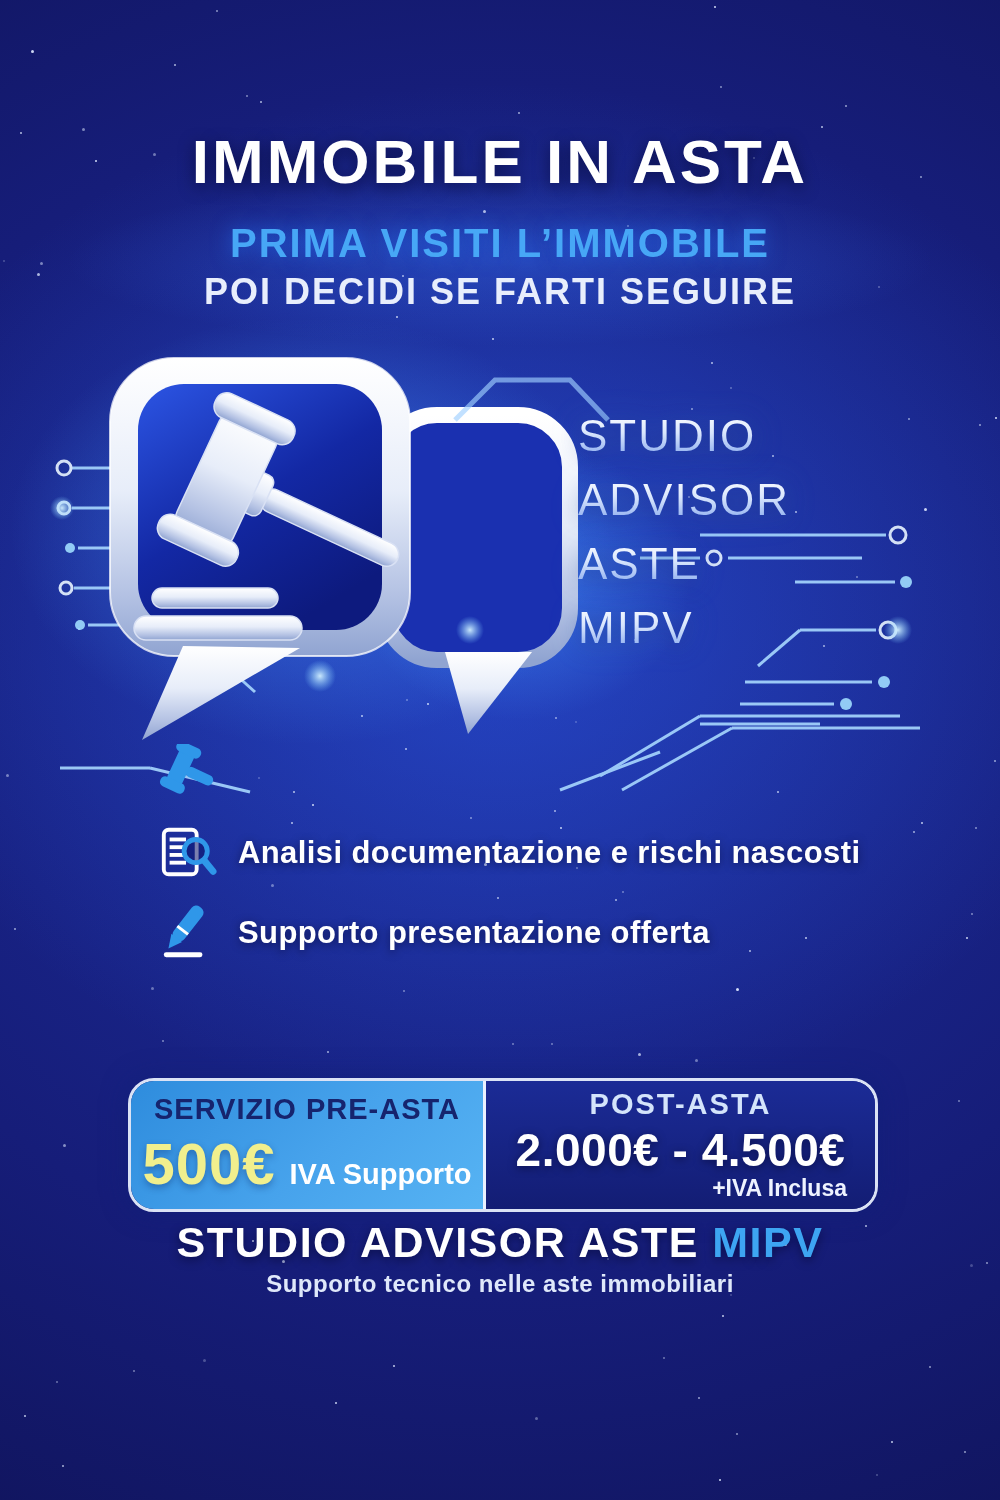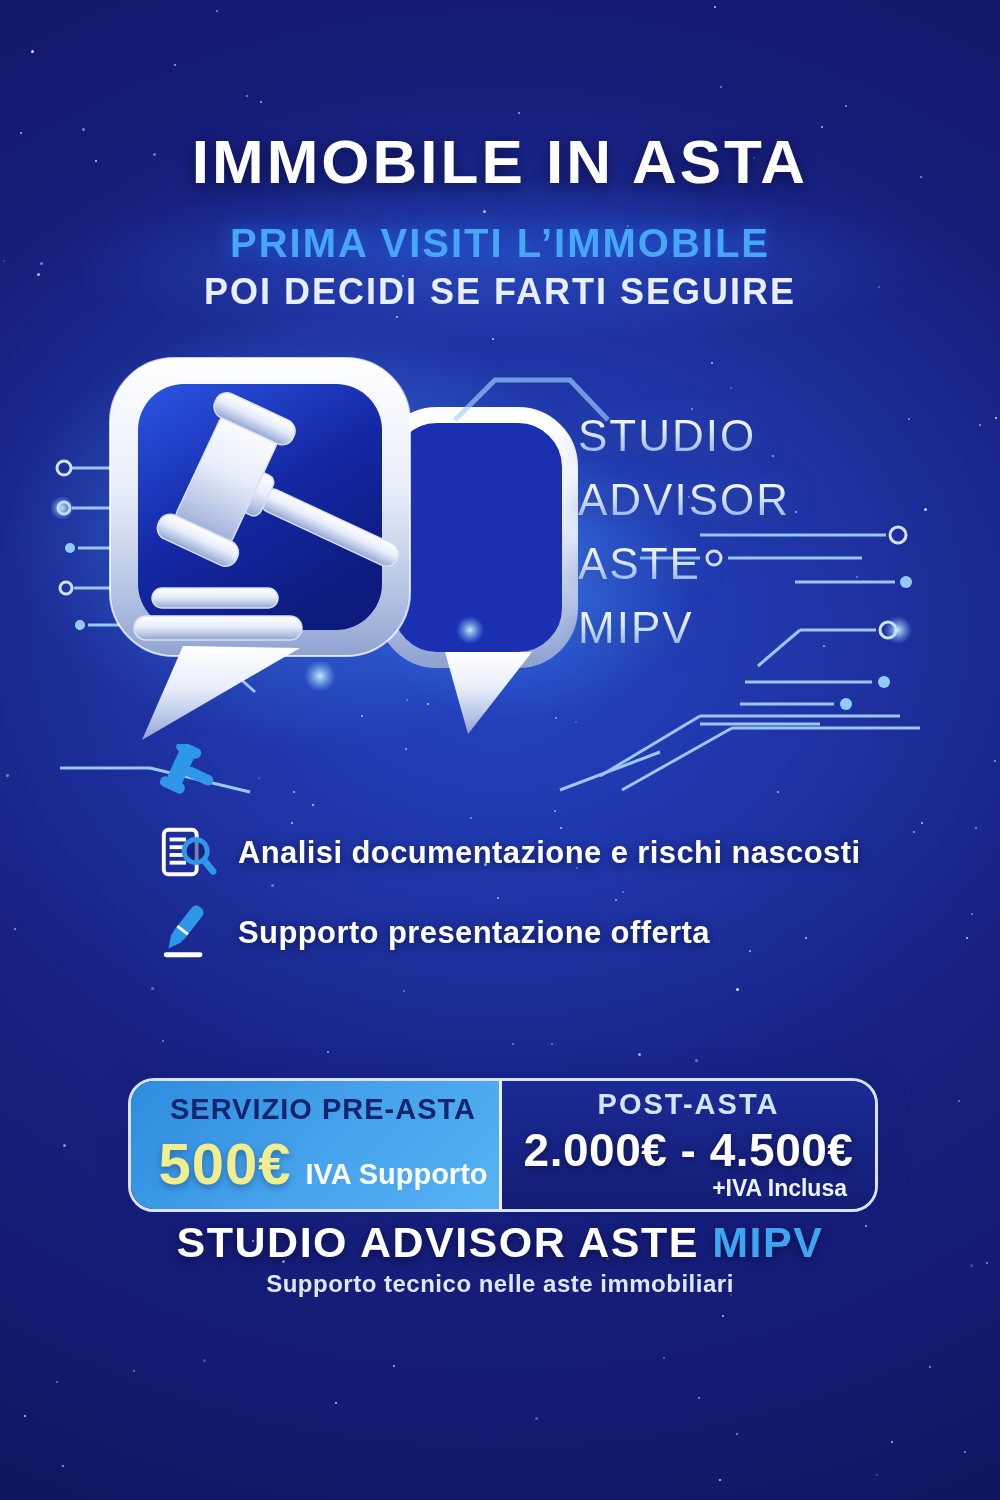--- a/index.html
+++ b/index.html
@@ -31,21 +31,21 @@
   .svc-row{display:flex;align-items:center;height:58px;margin-bottom:22px;}
   .svc-icon{flex:0 0 62px;width:62px;height:58px;margin-right:20px;display:flex;
             align-items:center;justify-content:center;}
   .svc-label{font-size:31px;font-weight:700;color:#ffffff;letter-spacing:.4px;
              text-shadow:0 2px 8px rgba(0,0,30,.5);white-space:nowrap;}
   .pricing{position:absolute;left:128px;top:1078px;width:744px;height:128px;z-index:2;
            border:3px solid rgba(236,243,255,.92);border-radius:26px;display:flex;
            overflow:hidden;box-shadow:0 0 26px rgba(15,30,120,.65);}
   .pre{flex:0 0 352px;background:linear-gradient(135deg,#2e8cdd 0%,#47a3ec 55%,#56b3f3 100%);
        display:flex;flex-direction:column;align-items:center;justify-content:center;
-       border-right:3px solid #eaf1ff;padding-left:16px;}
+       border-right:3px solid #eaf1ff;}
   .pre-label{font-size:29px;font-weight:800;color:#16246e;letter-spacing:1px;}
   .pre-row{display:flex;align-items:baseline;gap:14px;margin-top:4px;}
   .pre-price{font-size:58px;font-weight:800;color:#f1ef8d;letter-spacing:1px;
              text-shadow:0 3px 7px rgba(10,30,90,.35);}
   .pre-note{font-size:29px;font-weight:700;color:#ffffff;}
   .post{flex:1;background:linear-gradient(180deg,#1b2b96 0%,#131d74 100%);
         display:flex;flex-direction:column;align-items:center;justify-content:center;}
   .post-label{font-size:29px;font-weight:800;color:#d4e4fb;letter-spacing:2px;}
   .post-price{font-size:46px;font-weight:800;color:#ffffff;margin-top:2px;letter-spacing:.5px;
               text-shadow:0 2px 8px rgba(0,0,30,.5);}

